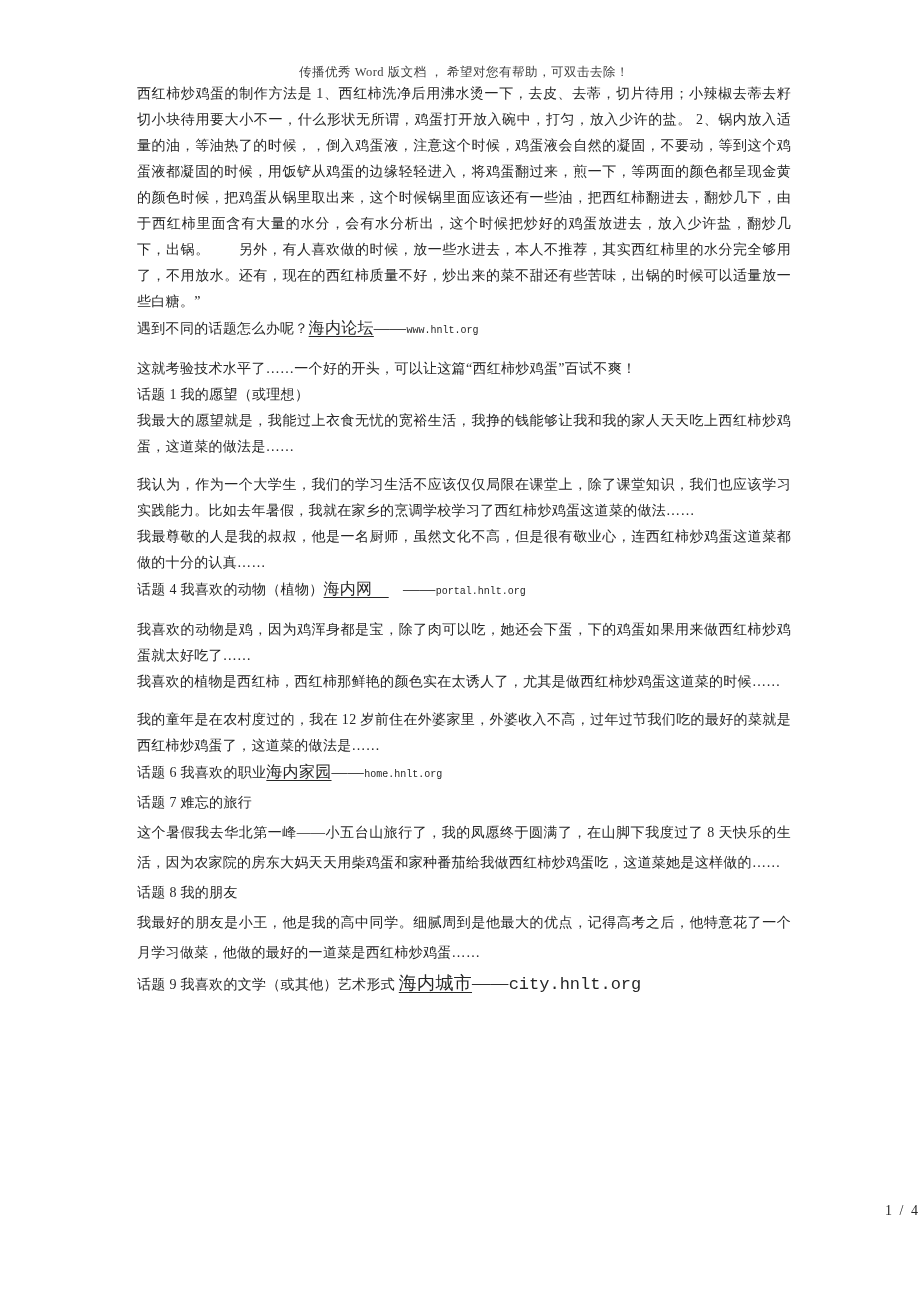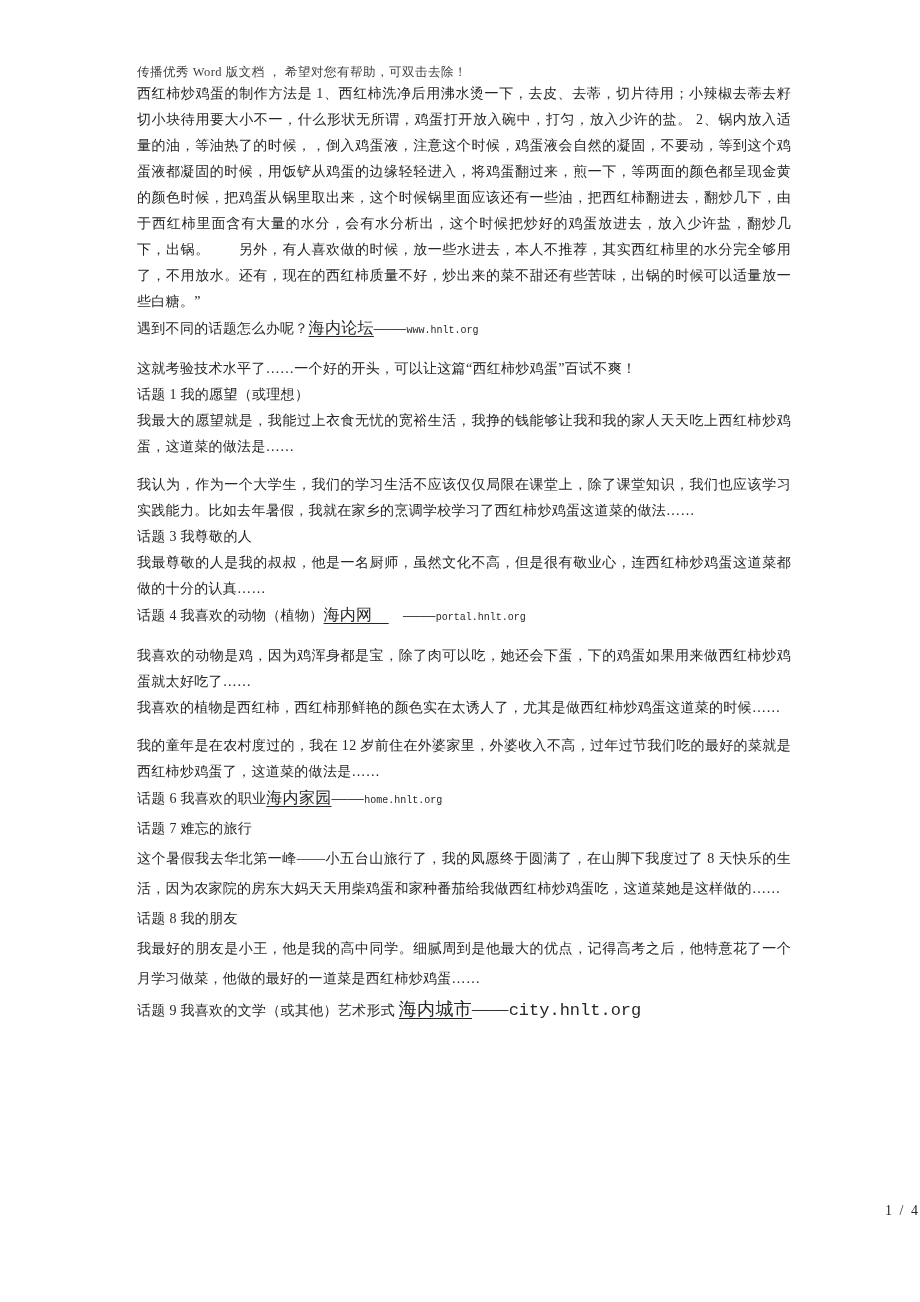--- a/index.html
+++ b/index.html
@@ -12,21 +12,21 @@
     position: relative;
   }
   .page {
     box-sizing: border-box;
     width: 920px; height: 1302px;
     padding: 0 129px 0 137px;
     position: relative;
   }
   .header-note {
     padding-top: 64px;
-    text-align: left;
+    text-align: center;
     font-size: 12.5px;
     color: #3f3f3f;
     letter-spacing: 0.5px;
   }
   .doc-title {
     margin: 28px 0 22px 0;
     font-size: 28px;
     font-weight: bold;
     color: #111111;
     letter-spacing: 0.5px;
@@ -81,21 +81,20 @@
 
   <div class="doc-body" id="doc-body">
       <p class="para"><span class="run-text">西红柿炒鸡蛋的制作方法是 1、西红柿洗净后用沸水烫一下，去皮、去蒂，切片待用；小辣椒去蒂去籽切小块待用要大小不一，什么形状无所谓，鸡蛋打开放入碗中，打匀，放入少许的盐。 2、锅内放入适量的油，等油热了的时候，，倒入鸡蛋液，注意这个时候，鸡蛋液会自然的凝固，不要动，等到这个鸡蛋液都凝固的时候，用饭铲从鸡蛋的边缘轻轻进入，将鸡蛋翻过来，煎一下，等两面的颜色都呈现金黄的颜色时候，把鸡蛋从锅里取出来，这个时候锅里面应该还有一些油，把西红柿翻进去，翻炒几下，由于西红柿里面含有大量的水分，会有水分析出，这个时候把炒好的鸡蛋放进去，放入少许盐，翻炒几下，出锅。　　另外，有人喜欢做的时候，放一些水进去，本人不推荐，其实西红柿里的水分完全够用了，不用放水。还有，现在的西红柿质量不好，炒出来的菜不甜还有些苦味，出锅的时候可以适量放一些白糖。”</span></p>
       <p class="para"><span class="run-text">遇到不同的话题怎么办呢？</span><span class="run-link">海内论坛</span><span class="run-dash">——</span><span class="run-mono">www.hnlt.org</span></p>
       <p class="para blank"></p>
       <p class="para"><span class="run-text">这就考验技术水平了……一个好的开头，可以让这篇“西红柿炒鸡蛋”百试不爽！</span></p>
       <p class="para"><span class="run-text">话题 1 我的愿望（或理想）</span></p>
       <p class="para"><span class="run-text">我最大的愿望就是，我能过上衣食无忧的宽裕生活，我挣的钱能够让我和我的家人天天吃上西红柿炒鸡蛋，这道菜的做法是……</span></p>
       <p class="para blank"></p>
       <p class="para"><span class="run-text">我认为，作为一个大学生，我们的学习生活不应该仅仅局限在课堂上，除了课堂知识，我们也应该学习实践能力。比如去年暑假，我就在家乡的烹调学校学习了西红柿炒鸡蛋这道菜的做法……</span></p>
-      <p class="para"><span class="run-text">话题 3 我尊敬的人</span></p>
       <p class="para"><span class="run-text">我最尊敬的人是我的叔叔，他是一名厨师，虽然文化不高，但是很有敬业心，连西红柿炒鸡蛋这道菜都做的十分的认真……</span></p>
       <p class="para"><span class="run-text">话题 4 我喜欢的动物（植物）</span><span class="run-link">海内网　</span><span class="run-text">　</span><span class="run-dash">——</span><span class="run-mono">portal.hnlt.org</span></p>
       <p class="para blank"></p>
       <p class="para"><span class="run-text">我喜欢的动物是鸡，因为鸡浑身都是宝，除了肉可以吃，她还会下蛋，下的鸡蛋如果用来做西红柿炒鸡蛋就太好吃了……</span></p>
       <p class="para"><span class="run-text">我喜欢的植物是西红柿，西红柿那鲜艳的颜色实在太诱人了，尤其是做西红柿炒鸡蛋这道菜的时候……</span></p>
       <p class="para blank"></p>
       <p class="para"><span class="run-text">我的童年是在农村度过的，我在 12 岁前住在外婆家里，外婆收入不高，过年过节我们吃的最好的菜就是西红柿炒鸡蛋了，这道菜的做法是……</span></p>
       <p class="para"><span class="run-text">话题 6 我喜欢的职业</span><span class="run-link">海内家园</span><span class="run-dash">——</span><span class="run-mono">home.hnlt.org</span></p>
       <p class="para loose"><span class="run-text">话题 7 难忘的旅行</span></p>
       <p class="para loose"><span class="run-text">这个暑假我去华北第一峰——小五台山旅行了，我的凤愿终于圆满了，在山脚下我度过了 8 天快乐的生活，因为农家院的房东大妈天天用柴鸡蛋和家种番茄给我做西红柿炒鸡蛋吃，这道菜她是这样做的……</span></p>

